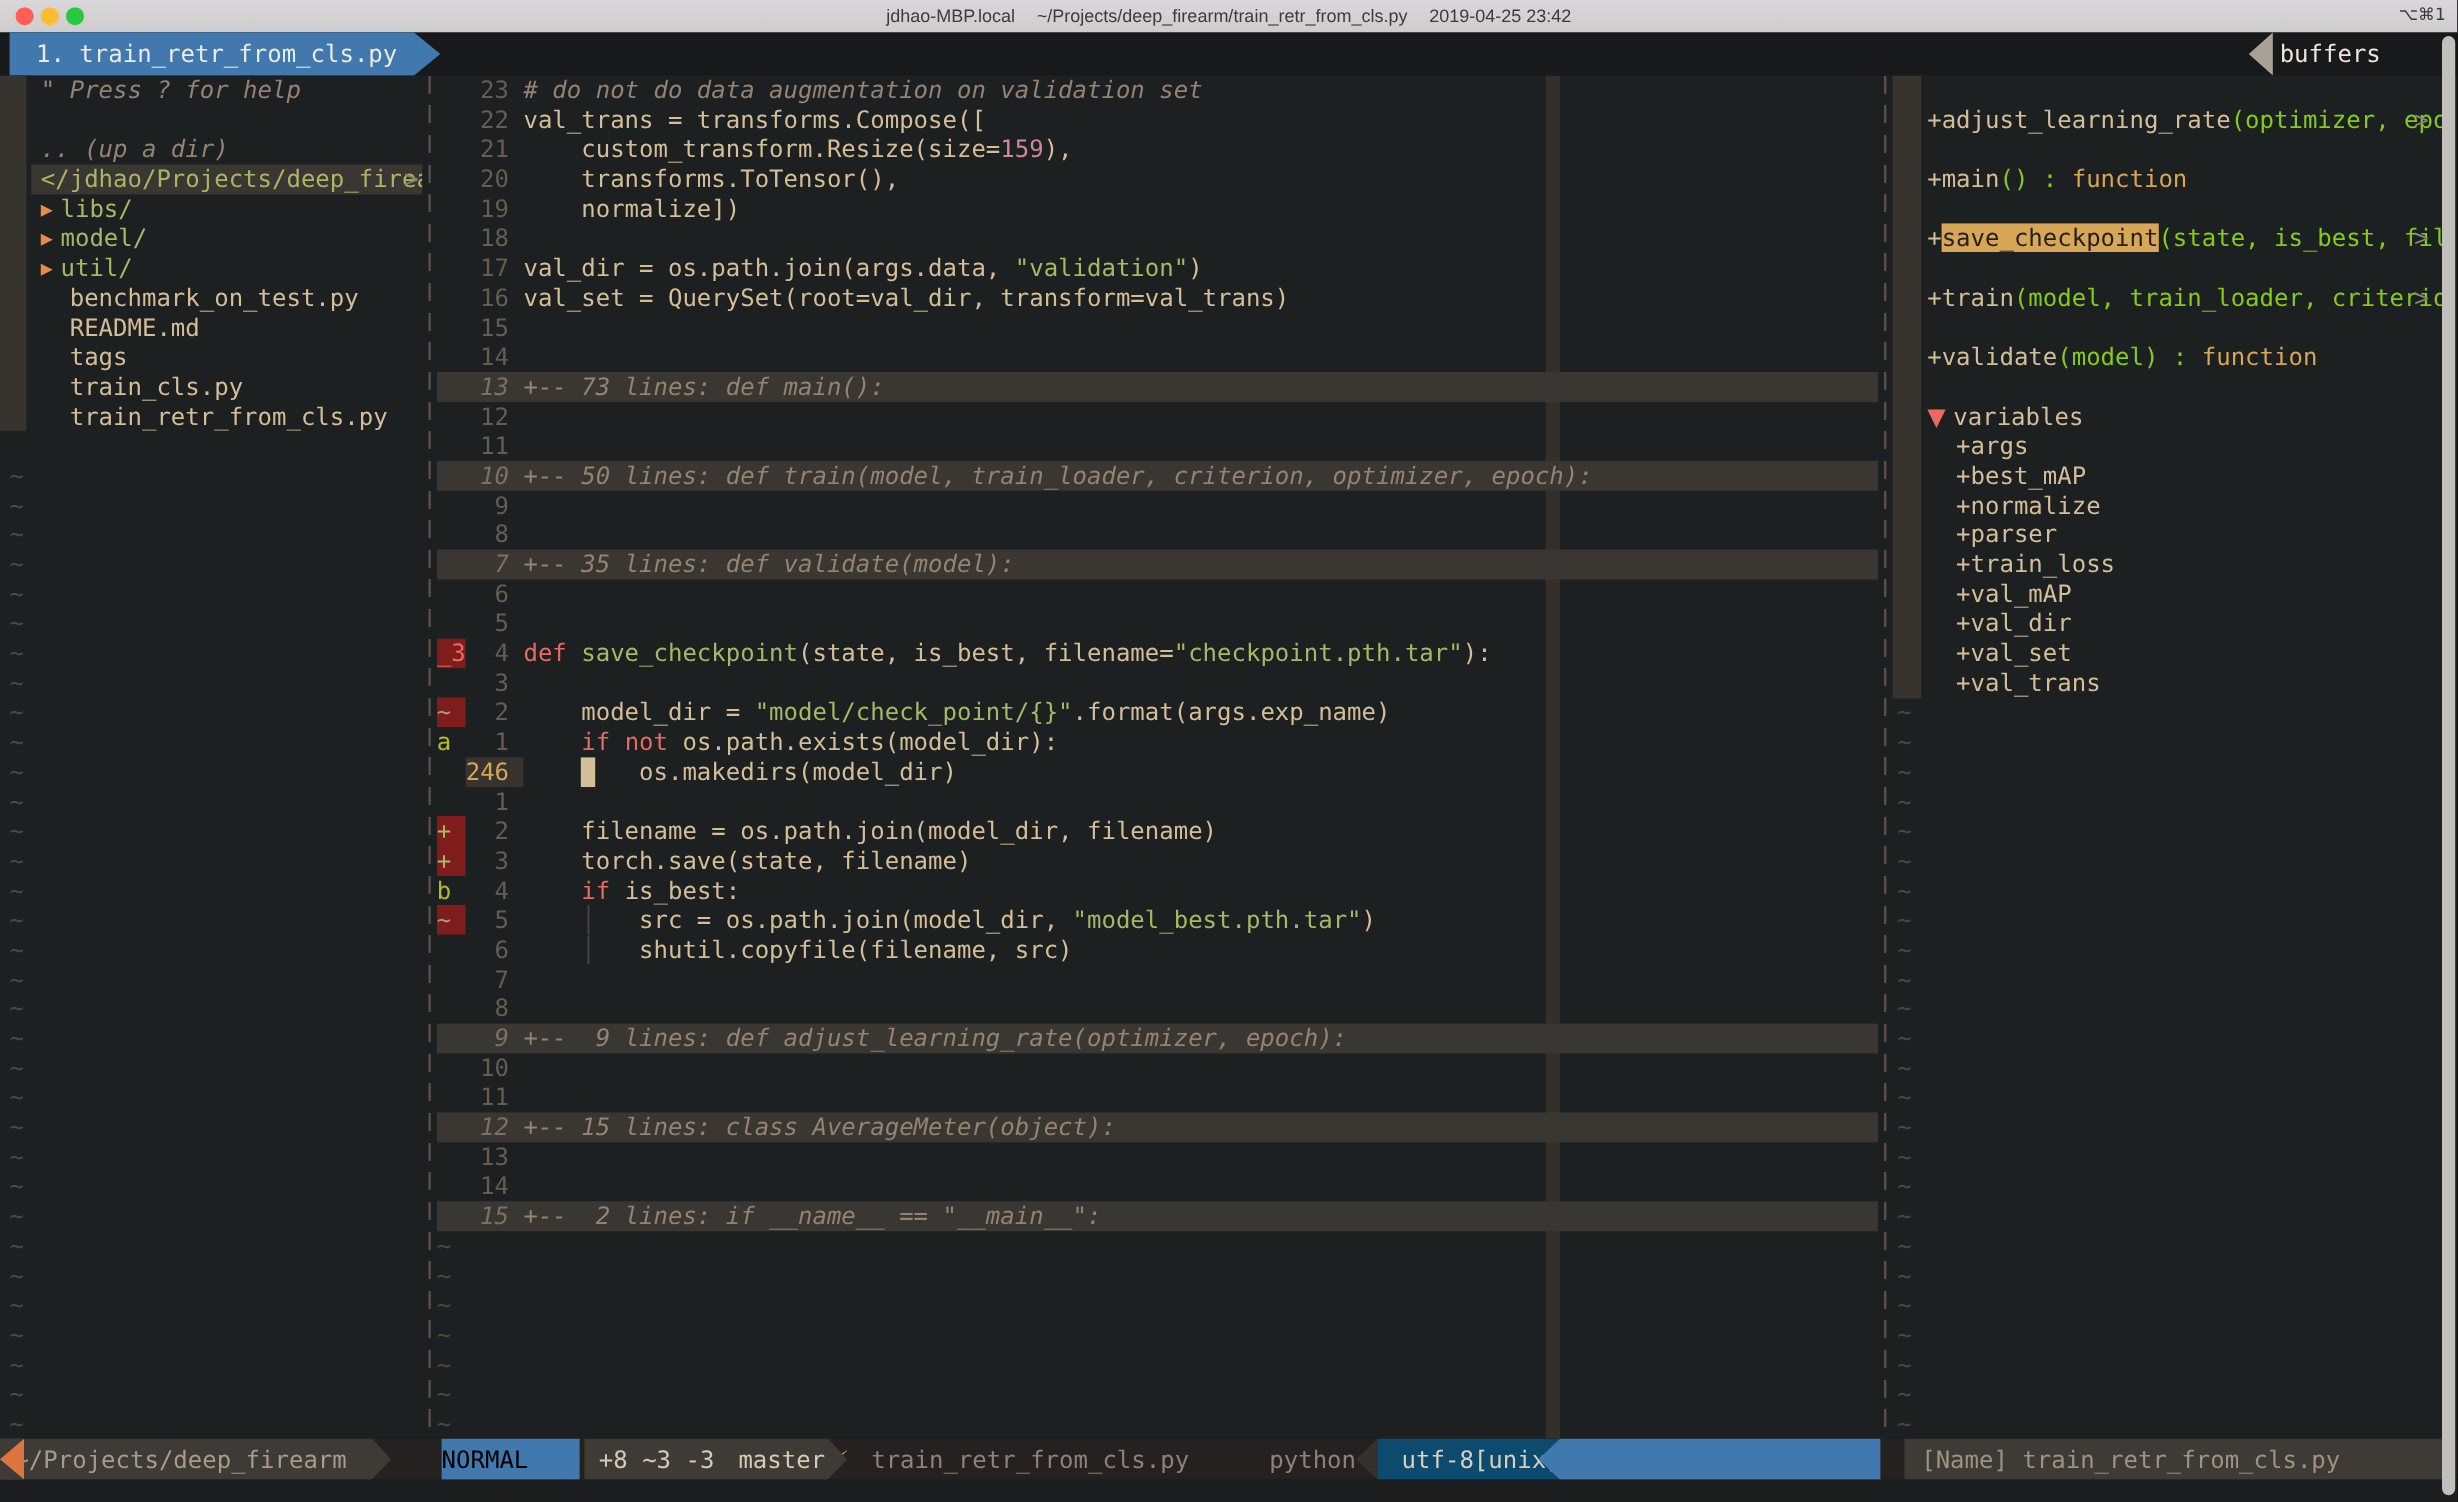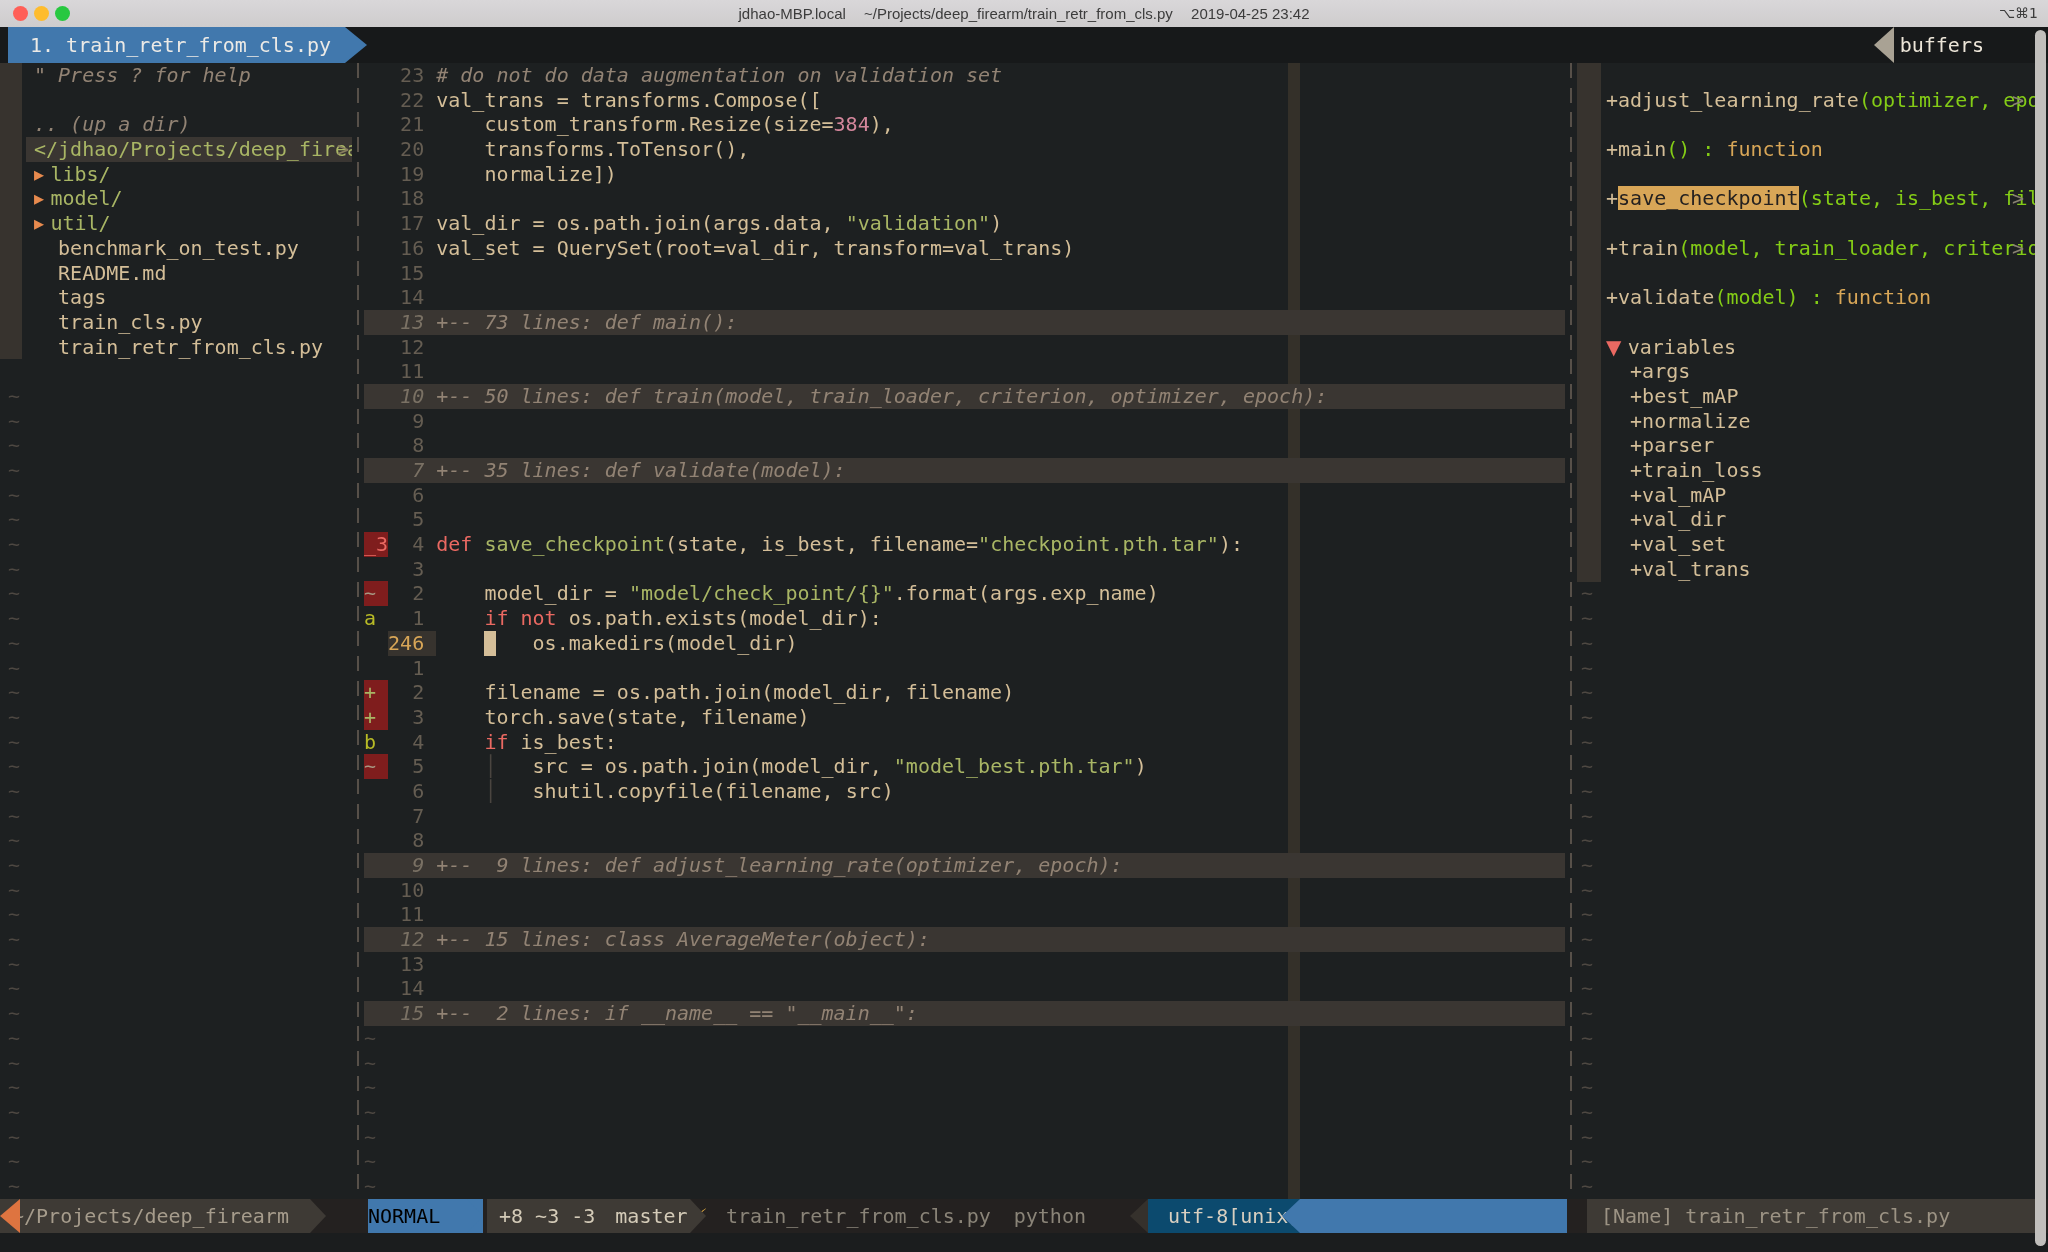--- a/index.html
+++ b/index.html
@@ -84,21 +84,21 @@
   .seg{position:absolute;top:0;height:34px;line-height:34px;white-space:pre;}
   .tri-r{position:absolute;top:0;width:0;height:0;border-top:17px solid transparent;border-bottom:17px solid transparent;}
   .tri-l{position:absolute;top:0;width:0;height:0;border-top:17px solid transparent;border-bottom:17px solid transparent;}
   #sl-nerd{left:0;width:310px;background:#3e3a35;color:#a69c8c;padding-left:12px;box-sizing:border-box;}
   #sl-tri1{left:310px;border-left:16px solid #3e3a35;}
   #sl-mode{left:368px;width:115px;background:#4178ad;color:#000000;text-align:left;}
   #sl-tri2{left:467px;border-left:16px solid #4178ad;}
   #sl-git{left:487px;width:203px;background:#3e3a35;color:#d4cbb8;display:flex;align-items:center;padding-left:12px;box-sizing:border-box;}
   #sl-tri3{left:690px;border-left:16px solid #3e3a35;}
   #sl-file{left:710px;width:438px;color:#8a8478;padding-left:16px;box-sizing:border-box;}
-  #sl-ft{left:996px;width:90px;color:#8a8478;text-align:right;}
+  #sl-ft{left:1040px;width:90px;color:#8a8478;text-align:right;}
   #sl-tri4{left:1130px;border-right:18px solid #35312c;}
   #sl-enc{left:1148px;width:152px;background:#0c4a6e;color:#d8cfc0;padding-left:20px;box-sizing:border-box;}
   #sl-tri5{left:1282px;border-right:18px solid #4178ad;z-index:2;}
   #sl-pos{left:1300px;width:267px;background:#4178ad;color:#f2efe9;padding-left:24px;box-sizing:border-box;}
   #sl-tri6{left:1567px;width:20px;height:34px;background:#4178ad;}
   #sl-tri6 i{position:absolute;left:0;top:0;width:0;height:0;
      border-top:17px solid transparent;border-bottom:17px solid transparent;border-right:20px solid #de7440;}
   #sl-tag{left:1587px;width:449px;background:#3e3a35;color:#9c9384;padding-left:14px;box-sizing:border-box;}
   #sl-git .branch-svg{margin:0 6px 0 14px;}
   #sl-bolt{color:#e9b143;font-family:"DejaVu Sans",sans-serif;margin-left:6px;}
@@ -191,21 +191,21 @@
         </div>
     </div>
     <div id="vsep1" class="vsep">
         <i></i>
       </div>
     <div id="editor" class="win">
       <div id="colorcolumn"></div>
       <div class="lines" id="editor-lines">
           <div class="trow"><span class="sign"></span><span class="lnum">23</span><span class="gpad"> </span><span class="cm"># do not do data augmentation on validation set</span></div>
           <div class="trow"><span class="sign"></span><span class="lnum">22</span><span class="gpad"> </span><span class="fg">val_trans = transforms.Compose([</span></div>
-          <div class="trow"><span class="sign"></span><span class="lnum">21</span><span class="gpad"> </span><span class="fg">    custom_transform.Resize(size=</span><span class="nl">384</span><span class="fg">),</span></div>
+          <div class="trow"><span class="sign"></span><span class="lnum">21</span><span class="gpad"> </span><span class="fg">    custom_transform.Resize(size=</span><span class="nl">159</span><span class="fg">),</span></div>
           <div class="trow"><span class="sign"></span><span class="lnum">20</span><span class="gpad"> </span><span class="fg">    transforms.ToTensor(),</span></div>
           <div class="trow"><span class="sign"></span><span class="lnum">19</span><span class="gpad"> </span><span class="fg">    normalize])</span></div>
           <div class="trow"><span class="sign"></span><span class="lnum">18</span><span class="gpad"> </span></div>
           <div class="trow"><span class="sign"></span><span class="lnum">17</span><span class="gpad"> </span><span class="fg">val_dir = os.path.join(args.data, </span><span class="str">"validation"</span><span class="fg">)</span></div>
           <div class="trow"><span class="sign"></span><span class="lnum">16</span><span class="gpad"> </span><span class="fg">val_set = QuerySet(root=val_dir, transform=val_trans)</span></div>
           <div class="trow"><span class="sign"></span><span class="lnum">15</span><span class="gpad"> </span></div>
           <div class="trow"><span class="sign"></span><span class="lnum">14</span><span class="gpad"> </span></div>
           <div class="trow fold"><span class="sign"></span><span class="lnum">13</span><span class="gpad"> </span><span class="fold">+-- 73 lines: def main():</span></div>
           <div class="trow"><span class="sign"></span><span class="lnum">12</span><span class="gpad"> </span></div>
           <div class="trow"><span class="sign"></span><span class="lnum">11</span><span class="gpad"> </span></div>

